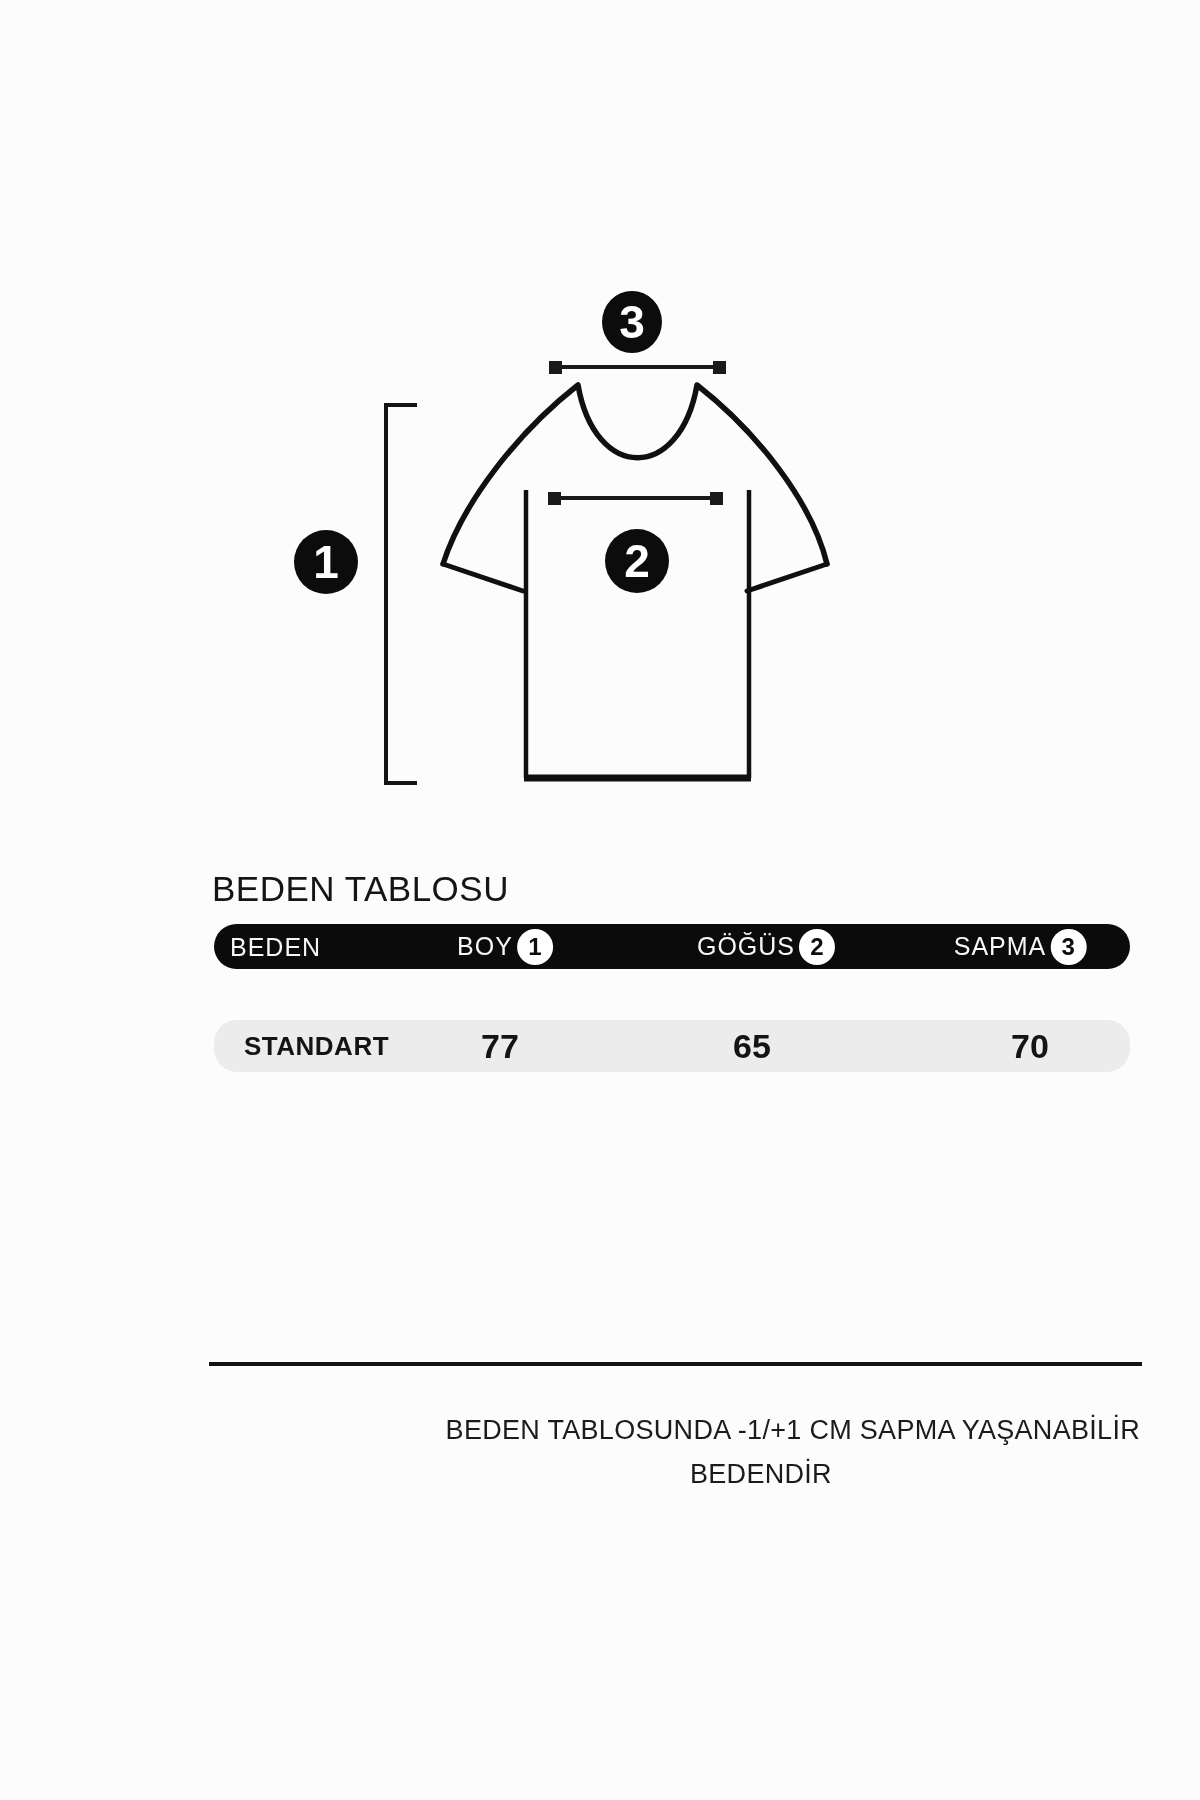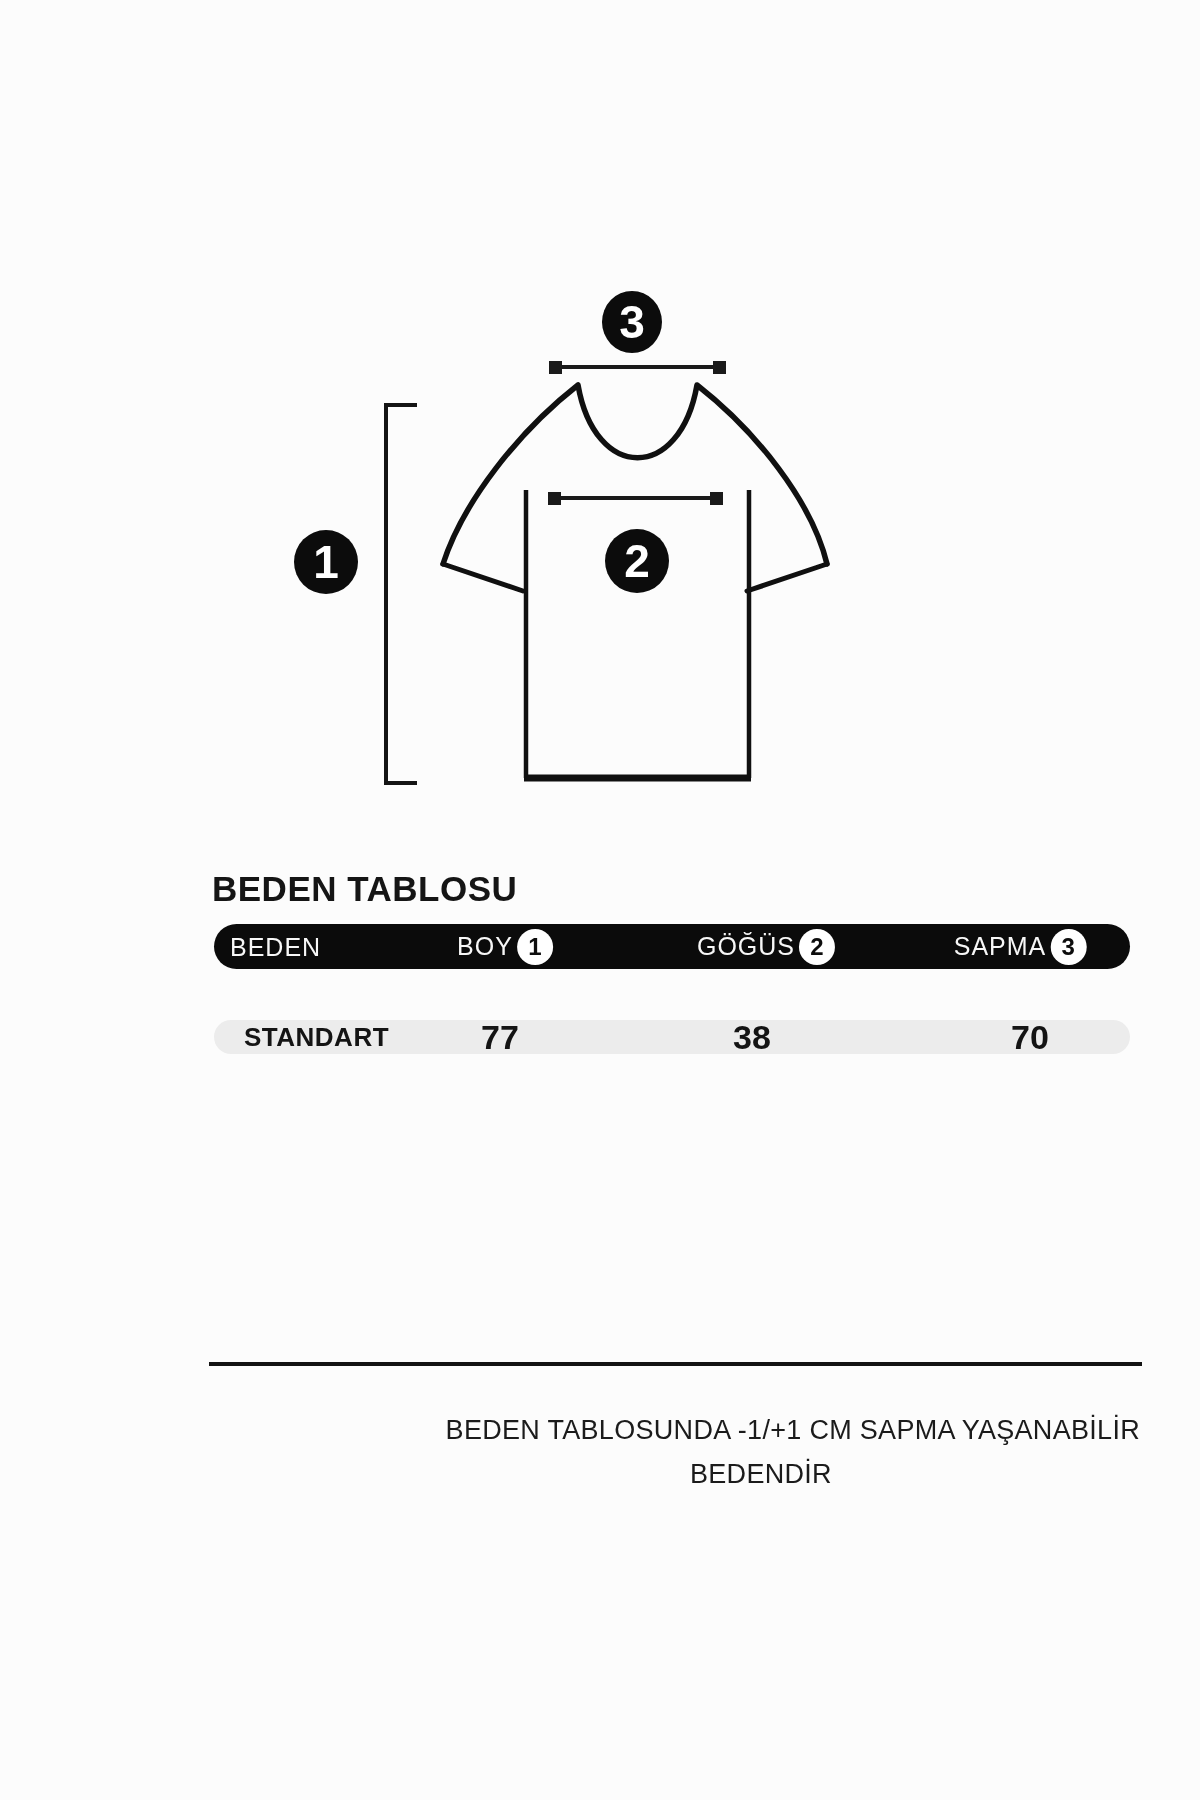--- a/index.html
+++ b/index.html
@@ -8,21 +8,21 @@
     background:var(--bg,#fcfcfc);
     font-family:"Liberation Sans",sans-serif;
     color:#161616;
   }
   
   .diagram-svg{position:absolute;left:0;top:0;}
   .badge-num{font-family:"Liberation Sans",sans-serif;font-weight:bold;fill:#ffffff;}
   
   .section-title{
     position:absolute;left:212px;top:869px;
-    font-size:35px;font-weight:700;letter-spacing:0.5px;color:#151515;
+    font-size:35px;font-weight:400;letter-spacing:0.5px;color:#151515;
   }
   
   .table-header{
     position:absolute;left:214px;top:924px;width:916px;height:45px;
     background:var(--header-bg,#0b0b0b);border-radius:23px;
   }
   .table-header .size-col{
     position:absolute;left:16px;top:50%;transform:translateY(-50%);
     color:#f7f7f7;font-size:25px;letter-spacing:1px;
   }
@@ -31,21 +31,21 @@
     display:flex;align-items:center;gap:4px;
   }
   .hcol .hlabel{color:#f7f7f7;font-size:25px;letter-spacing:1px;white-space:nowrap;}
   .hbadge{
     width:36px;height:36px;border-radius:50%;background:#ffffff;color:#0d0d0d;
     font-size:24px;font-weight:700;display:flex;align-items:center;justify-content:center;
   }
   .hcol-1{left:291px;} .hcol-2{left:552px;} .hcol-3{left:806px;}
   
   .table-row{
-    position:absolute;left:214px;top:1020px;width:916px;height:34px;
+    position:absolute;left:214px;top:1020px;width:916px;height:52px;
     background:var(--row-bg,#ececec);border-radius:23px;
   }
   .table-row .row-size{
     position:absolute;left:30px;top:50%;transform:translateY(-50%);
     font-size:26px;font-weight:700;letter-spacing:0.5px;color:#141414;
   }
   .rval{
     position:absolute;top:50%;transform:translate(-50%,-50%);
     font-size:34px;font-weight:700;color:#141414;
   }
@@ -112,21 +112,21 @@
     </span>
     <span class="hcol hcol-3">
       <span class="hlabel">SAPMA</span>
       <span class="hbadge">3</span>
     </span>
   </div>
 
   <div class="table-row">
     <span class="row-size">STANDART</span>
     <span class="rval rval-1">77</span>
-    <span class="rval rval-2">38</span>
+    <span class="rval rval-2">65</span>
     <span class="rval rval-3">70</span>
   </div>
 
   <div class="divider"></div>
 
   <div class="footer-note">
     <div>BEDEN TABLOSUNDA -1/+1 CM SAPMA YAŞANABİLİR</div>
     <div class="wrap-block">
       <div>BEDENDİR</div>
     </div>

